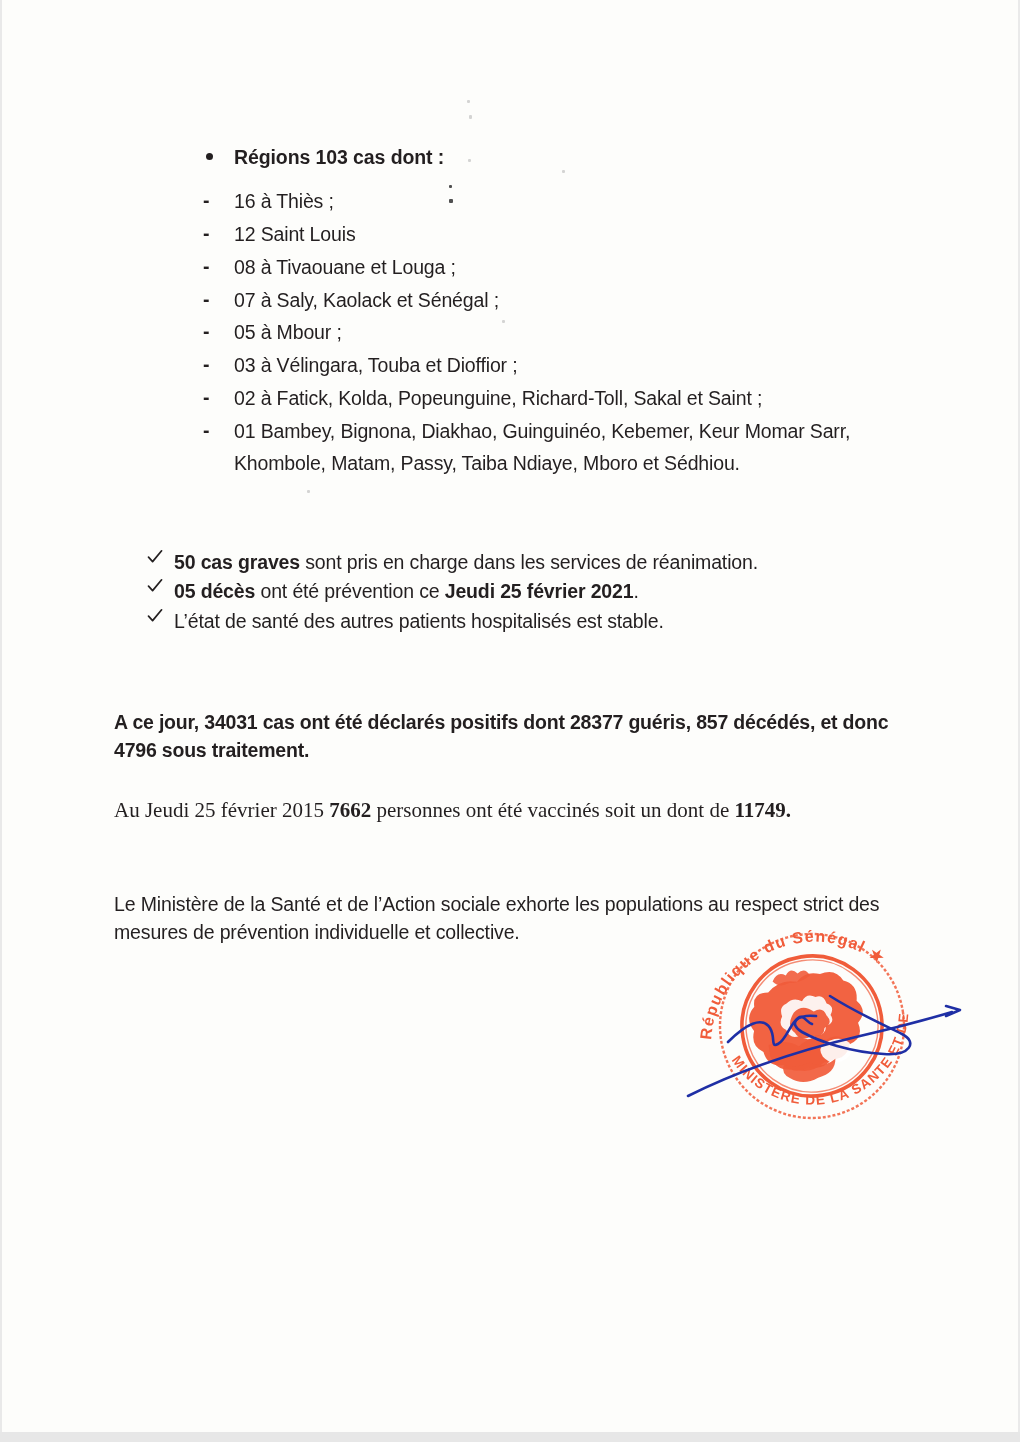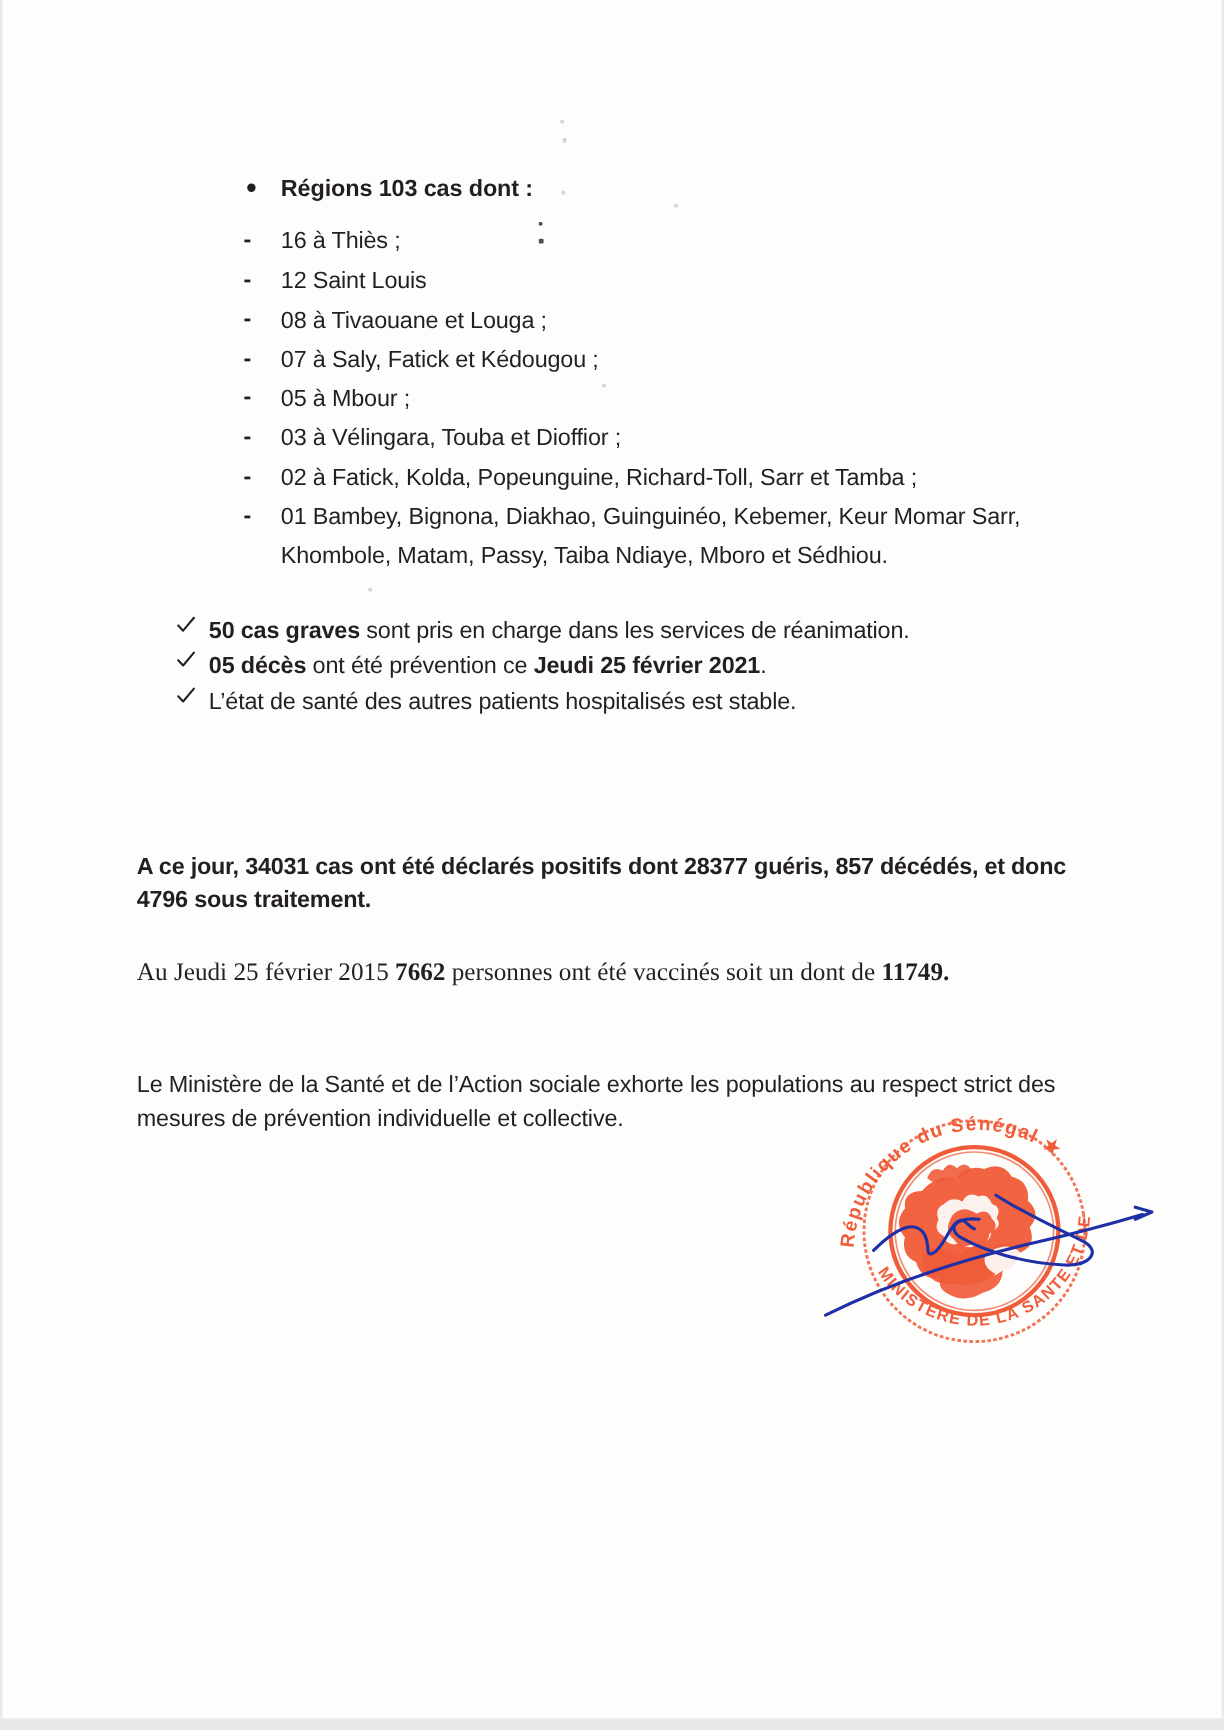--- a/index.html
+++ b/index.html
@@ -114,21 +114,21 @@
     line-height: 1.5;
     letter-spacing: -0.15px;
   }
   .check-item .tick {
     position: absolute;
     left: 0px;
     top: 1px;
     width: 16px;
     height: 16px;
   }
-  .check-item.gap-top { }
+  .check-item.gap-top { margin-top: 36px; }
   .check-item b { font-weight: bold; }
 
   
   .summary-para {
     position: absolute;
     left: 112px;
     top: 688px;
     width: 800px;
     font-size: 19.5px;
     font-weight: bold;
@@ -207,33 +207,33 @@
         <li class="dash-item">
           <span class="dash">-</span>
           <b>12</b><span> Saint Louis</span>
         </li>
         <li class="dash-item">
           <span class="dash">-</span>
           <b>08</b><span> à Tivaouane et Louga ;</span>
         </li>
         <li class="dash-item">
           <span class="dash">-</span>
-          <b>07</b><span> à Saly, Fatick et Kédougou ;</span>
+          <b>07</b><span> à Saly, Kaolack et Sénégal ;</span>
         </li>
         <li class="dash-item">
           <span class="dash">-</span>
           <b>05</b><span> à Mbour ;</span>
         </li>
         <li class="dash-item">
           <span class="dash">-</span>
           <b>03</b><span> à Vélingara, Touba et Dioffior ;</span>
         </li>
         <li class="dash-item">
           <span class="dash">-</span>
-          <b>02</b><span> à Fatick, Kolda, Popeunguine, Richard-Toll, Sarr et Tamba ;</span>
+          <b>02</b><span> à Fatick, Kolda, Popeunguine, Richard-Toll, Sakal et Saint ;</span>
         </li>
         <li class="dash-item">
           <span class="dash">-</span>
           <b>01</b><span> Bambey, Bignona, Diakhao, Guinguinéo, Kebemer, Keur Momar Sarr, Khombole, Matam, Passy, Taiba Ndiaye, Mboro et Sédhiou.</span>
         </li>
       </ul>
     </div>
 
     <div class="check-block">
 

